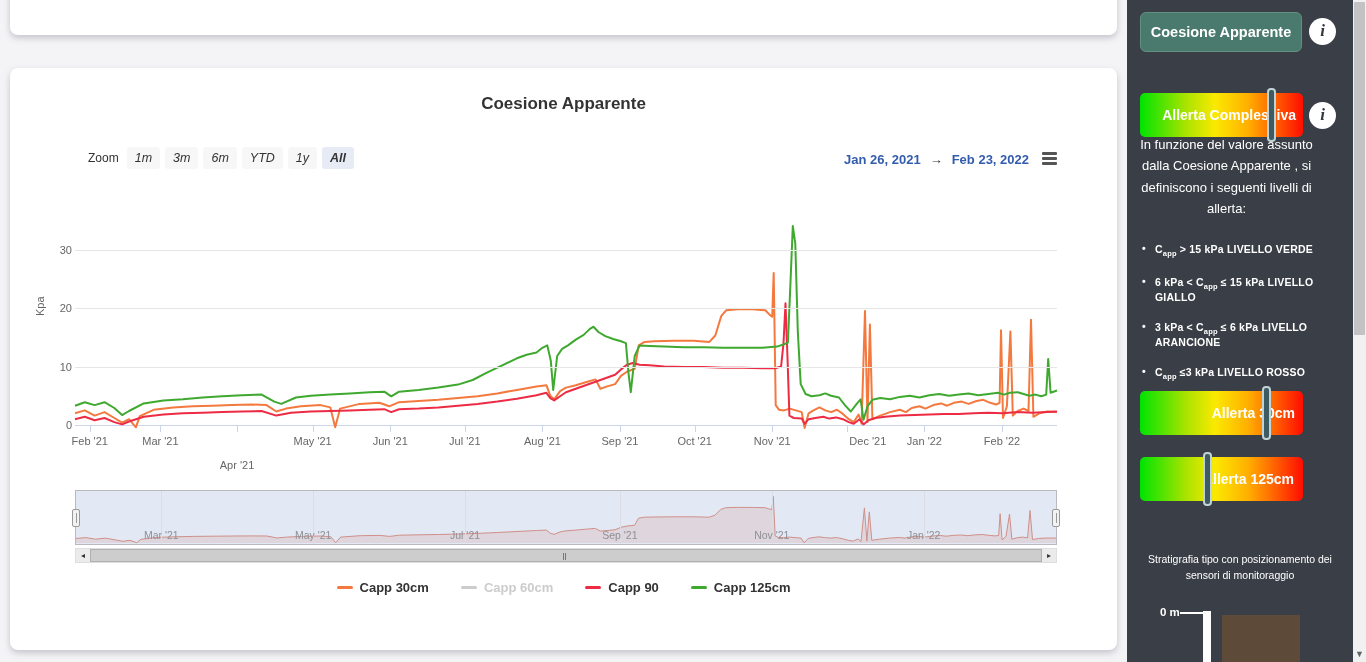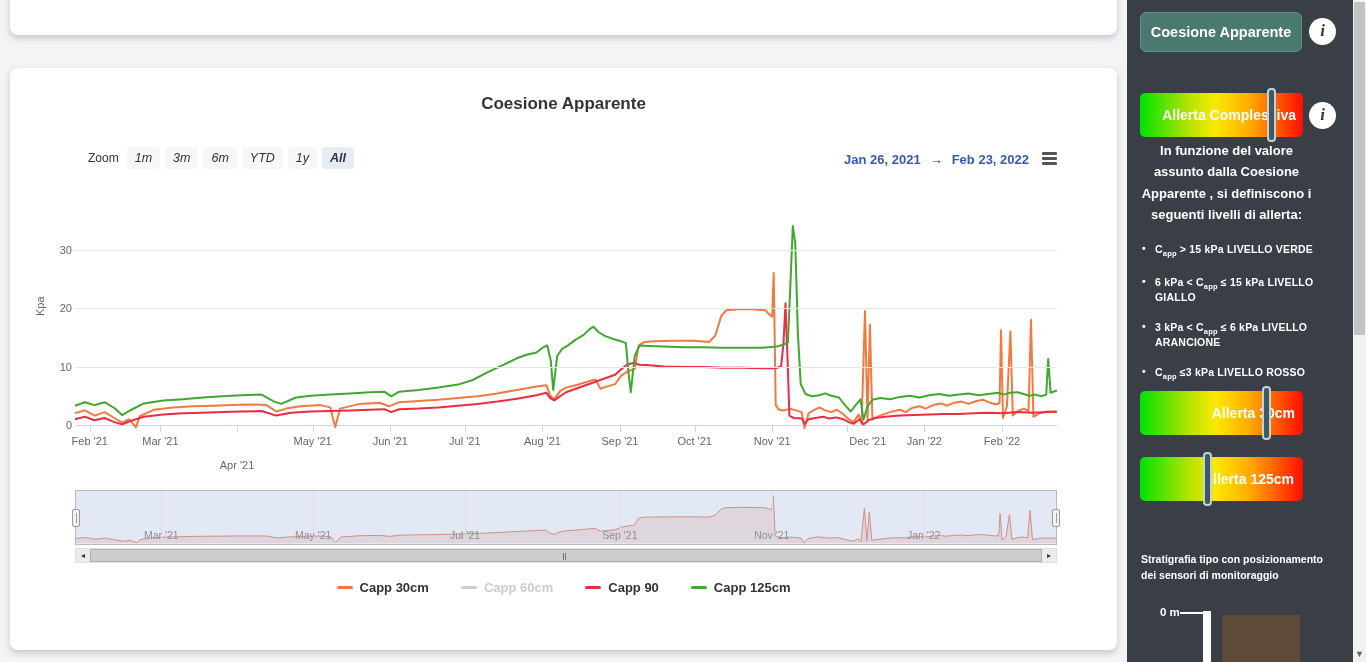--- a/index.html
+++ b/index.html
@@ -74,29 +74,29 @@
                  font-size:17px; text-align:center; line-height:26px; cursor:pointer; }
   .info-1 { left:182px; top:18px; } .info-2 { left:182px; top:102px; }
   .gbar { position:absolute; left:13px; width:163px; height:44px; border-radius:5px;
           background:linear-gradient(90deg,#00e301 0%,#a9e300 28%,#fbe900 46%,#ffb000 66%,#ff6a00 81%,#fe0d00 100%);
           color:#fff; font-weight:700; font-size:14px; line-height:44px; text-align:right; }
   .gbar-overall { top:93px; padding-right:7px; }
   .gbar-30 { top:391px; padding-right:8px; }
   .gbar-125 { top:457px; padding-right:9px; }
   .gslider { position:absolute; top:-5px; width:9px; height:54px; background:#3e5a62;
              border:2px solid #c2d3d6; border-radius:4px; cursor:ew-resize; }
-  .side-desc { position:absolute; left:9px; top:140px; width:181px; text-align:center;
-               font-size:13px; font-weight:700; line-height:1.65; }
+  .side-desc { position:absolute; left:9px; top:134px; width:181px; text-align:center;
+               font-size:13px; font-weight:400; line-height:1.65; }
   .bullets { position:absolute; left:15px; top:243px; width:200px; list-style:none; }
   .bullets li { font-size:10.5px; font-weight:700; margin-bottom:18px; padding-left:13px; position:relative;
                 letter-spacing:.2px; }
   .bullets li::before { content:'•'; position:absolute; left:0; top:-1px; }
   .bullets sub { font-size:7.5px; }
-  .strat-caption { position:absolute; left:14px; top:551px; width:198px; text-align:left;
-                   font-size:10.5px; line-height:1.55; font-weight:700; }
+  .strat-caption { position:absolute; left:14px; top:551px; width:198px; text-align:center;
+                   font-size:10.5px; line-height:1.55; font-weight:400; }
   .depth-label { position:absolute; left:33px; top:606px; font-size:11.5px; font-weight:600; }
   .depth-tick { position:absolute; left:53px; top:612px; width:23px; height:2px; background:#fff; }
   .ruler { position:absolute; left:76px; top:611px; width:8px; height:51px; background:#fdfdfd; }
   .soil { position:absolute; left:95px; top:615px; width:78px; height:47px; background:#5d4a38; }
 
   
   .vscroll { position:absolute; right:0; top:0; width:13px; height:662px; background:#f1f1f2; }
   .vthumb { position:absolute; left:1px; top:2px; width:11px; height:333px; background:#c3c3c5; border-radius:1px; cursor:grab; }
   .varrow { position:absolute; bottom:3px; left:0; width:13px; text-align:center; font-size:9px; color:#5f6368; cursor:pointer; }
 </style>

